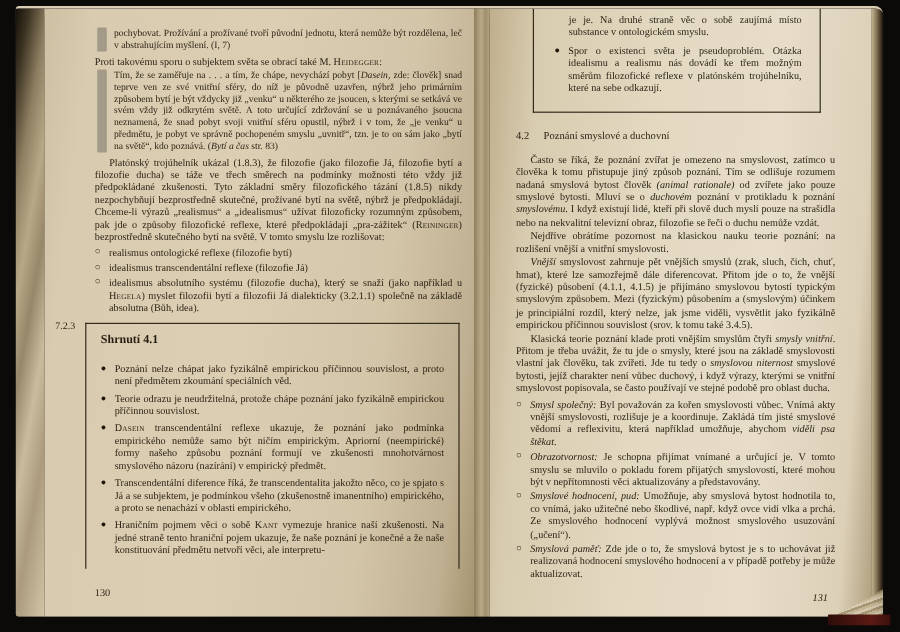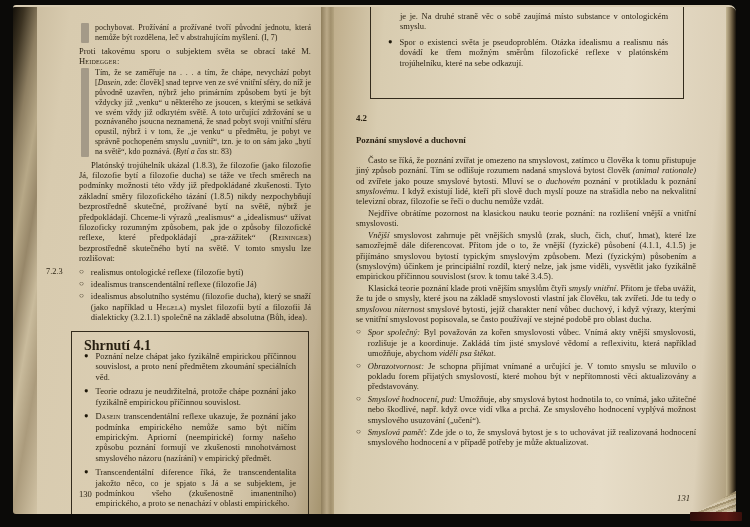--- a/index.html
+++ b/index.html
@@ -30,21 +30,21 @@
     background:linear-gradient(to right,#c7b996 0%,#8d7d5e 40%,#4a3e2a 75%,#17120b 100%);
   }
   .gutter {
     flex:none; width:13px; height:100%;
     background:linear-gradient(to right,#8f7e5c 0%,#baa988 45%,#a1906d 75%,#b4a480 100%);
   }
 
   .page { position:relative; height:100%; overflow:hidden;
           font-size:8.5px; line-height:10.4px; }
   .page.left {
-    flex:none; width:284px;
+    flex:none; width:358px;
     padding:14px 10px 0 42px;
     background:linear-gradient(97deg,#cdbfa2 0%,#d8cbaf 10%,#dbceb3 45%,#d3c5a8 75%,#c0b092 92%,#a5946f 100%);
   }
   .page.right {
     flex:1;
     padding:0 30px 0 22px;
     background:linear-gradient(94deg,#bfae8c 0%,#d8ccb0 12%,#e3d8c0 40%,#e7ddc8 70%,#dcd0b8 92%,#b0a07f 100%);
   }
 
   .para { margin:1px 0 1px; text-align:justify; }
@@ -60,27 +60,27 @@
   .olist { margin:3px 0 0; }
   .oli { display:flex; gap:7px; margin:0 0 2px; }
   .omark { flex:none; font-size:8px; line-height:10px; color:#332a1a; }
   .bmark { flex:none; font-size:7.5px; line-height:10px; color:#1d1709; }
   .litext { flex:1; text-align:justify; }
 
   .margin-note { position:absolute; left:9px; top:260px; font-size:8.3px; color:#2c2414; }
 
   .sbox { border:1.2px solid #332b1c; }
   .sbox.cut-bottom { border-bottom:none; margin:8px 2px 0 -8px; padding:7px 12px 6px 12px; }
-  .sbox.cut-top    { border-top:none;    margin:0 12px 14px 14px; padding:4px 15px 26px 17px; }
-  .sbox-title { font-weight:bold; font-size:14px; margin:2px 0 0; }
+  .sbox.cut-top    { border-top:none;    margin:0 12px 14px 14px; padding:4px 15px 11px 17px; }
+  .sbox-title { font-weight:bold; font-size:10px; margin:2px 0 12px; }
   .sbox .oli { margin:0 0 4px; }
 
   .boxtext { margin:0 0 5px; text-align:justify; padding-left:12px; }
 
-  .heading { display:flex; gap:12px; font-weight:bold; font-size:8.8px; margin:13px 0 9px;flex-direction:column; }
+  .heading { display:flex; gap:12px; font-weight:normal; font-size:8.8px; margin:13px 0 9px; }
 
   .pagenum { position:absolute; bottom:15px; font-size:8.6px; }
   .pagenum.pn-left  { left:42px; }
   .pagenum.pn-right { right:36px; bottom:11px;font-style:italic; }
 
   .cover-edge {
     position:absolute; right:8px; bottom:6px; width:52px; height:9px;
     background:linear-gradient(to right,#2e0d0a,#5c1a14 70%,#3a100c);
     border-radius:1px;
   }
@@ -177,21 +177,21 @@
       <p class="para indent"><span>Často se říká, že poznání zvířat je omezeno na smyslovost, zatímco u člověka k tomu přistupuje jiný způsob poznání. Tím se odlišuje rozumem nadaná smyslová bytost člověk </span><span class="i">(animal rationale)</span><span> od zvířete jako pouze smyslové bytosti. Mluví se o </span><span class="i">duchovém</span><span> poznání v protikladu k poznání </span><span class="i">smyslovému</span><span>. I když existují lidé, kteří při slově duch myslí pouze na strašidla nebo na nekvalitní televizní obraz, filozofie se řeči o duchu nemůže vzdát.</span></p>
 
 
       <p class="para indent">Nejdříve obrátíme pozornost na klasickou nauku teorie poznání: na rozlišení vnější a vnitřní smyslovosti.</p>
       <p class="para indent"><span class="i">Vnější</span><span> smyslovost zahrnuje pět vnějších smyslů (zrak, sluch, čich, chuť, hmat), které lze samozřejmě dále diferencovat. Přitom jde o to, že vnější (fyzické) působení (4.1.1, 4.1.5) je přijímáno smyslovou bytostí typickým smyslovým způsobem. Mezi (fyzickým) působením a (smyslovým) účinkem je principiální rozdíl, který nelze, jak jsme viděli, vysvětlit jako fyzikálně empirickou příčinnou souvislost (srov. k tomu také 3.4.5).</span></p>
       <p class="para indent"><span>Klasická teorie poznání klade proti vnějším smyslům čtyři </span><span class="i">smysly vnitřní</span><span>. Přitom je třeba uvážit, že tu jde o smysly, které jsou na základě smyslovosti vlastní jak člověku, tak zvířeti. Jde tu tedy o </span><span class="i">smyslovou niternost</span><span> smyslové bytosti, jejíž charakter není vůbec duchový, i když výrazy, kterými se vnitřní smyslovost popisovala, se často používají ve stejné podobě pro oblast ducha.</span></p>
 
       <div class="olist">
         <div class="oli">
           <span class="omark">○</span>
-          <div class="litext"><span class="i">Spor společný:</span><span> Byl považován za kořen smyslovosti vůbec. Vnímá akty vnější smyslovosti, rozlišuje je a koordinuje. Zakládá tím jisté smyslové vědomí a reflexivitu, která například umožňuje, abychom </span><span class="i">viděli psa štěkat</span><span>.</span></div>
+          <div class="litext"><span class="i">Smysl společný:</span><span> Byl považován za kořen smyslovosti vůbec. Vnímá akty vnější smyslovosti, rozlišuje je a koordinuje. Zakládá tím jisté smyslové vědomí a reflexivitu, která například umožňuje, abychom </span><span class="i">viděli psa štěkat</span><span>.</span></div>
         </div>
         <div class="oli">
           <span class="omark">○</span>
           <div class="litext"><span class="i">Obrazotvornost:</span><span> Je schopna přijímat vnímané a určující je. V tomto smyslu se mluvilo o pokladu forem přijatých smyslovostí, které mohou být v nepřítomnosti věci aktualizovány a představovány.</span></div>
         </div>
         <div class="oli">
           <span class="omark">○</span>
           <div class="litext"><span class="i">Smyslové hodnocení, pud:</span><span> Umožňuje, aby smyslová bytost hodnotila to, co vnímá, jako užitečné nebo škodlivé, např. když ovce vidí vlka a prchá. Ze smyslového hodnocení vyplývá možnost smyslového usuzování („učení“).</span></div>
         </div>
         <div class="oli">

